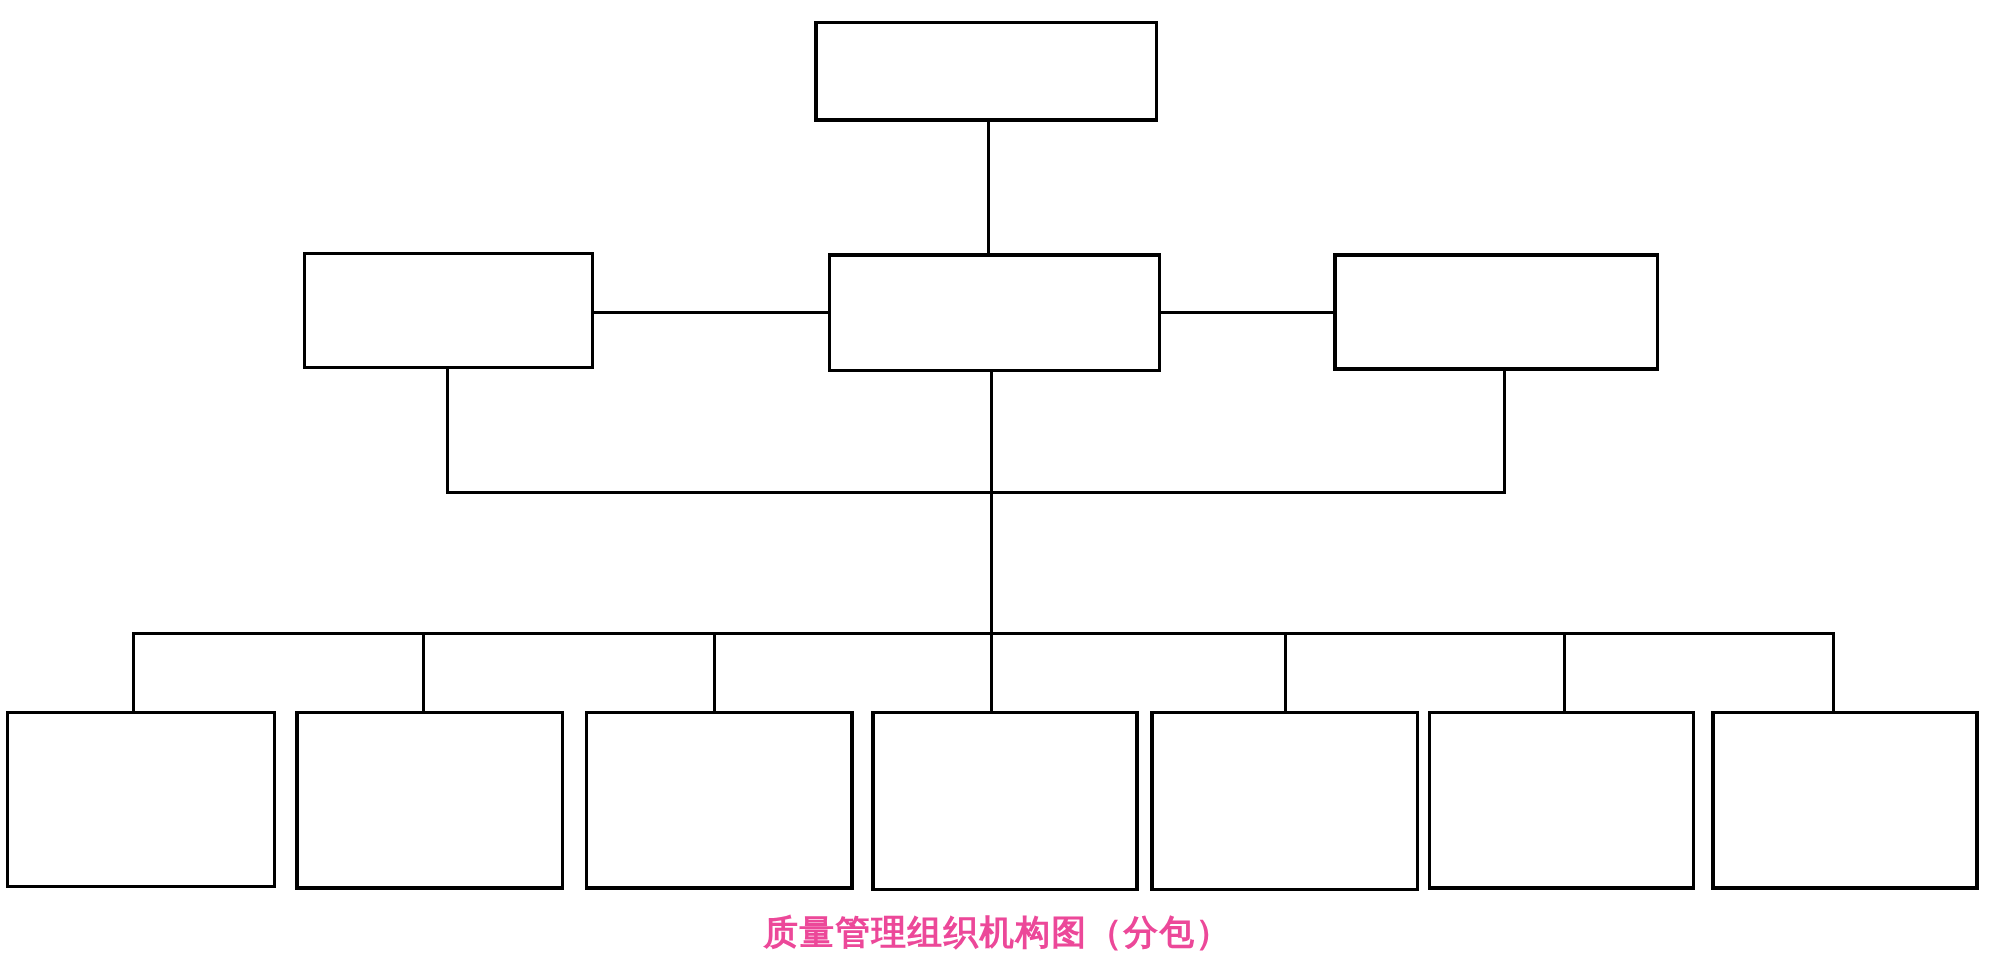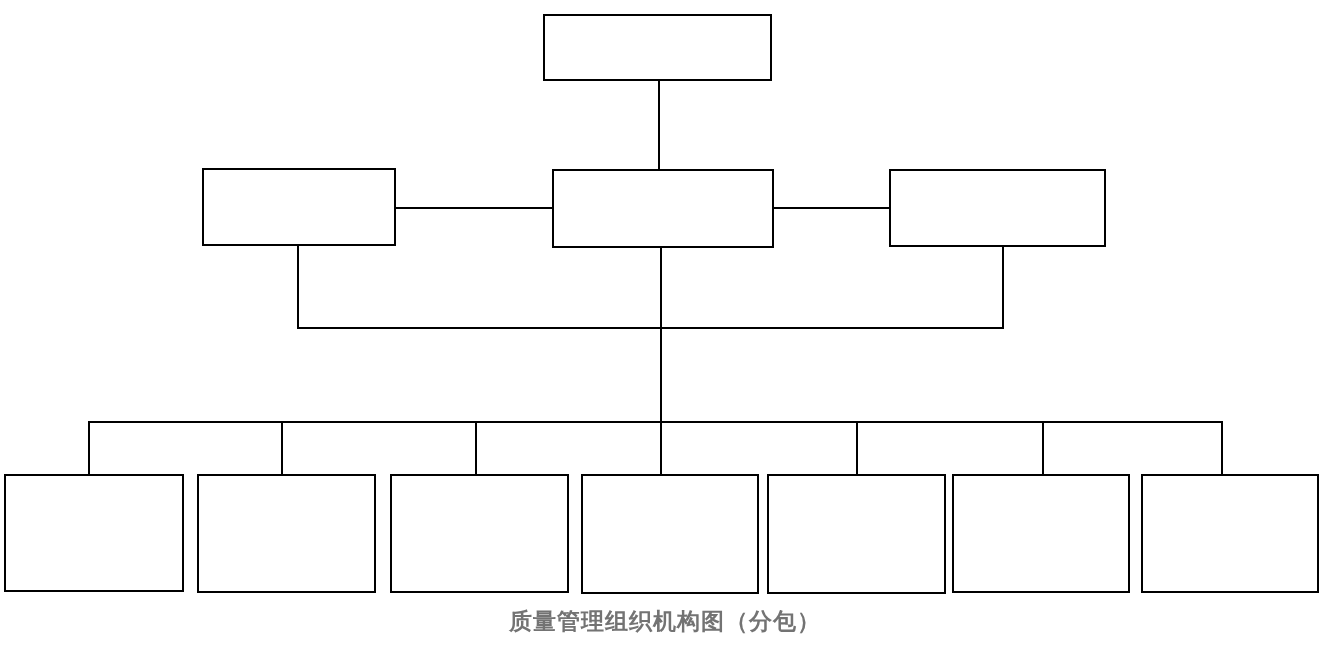--- a/index.html
+++ b/index.html
@@ -32,21 +32,21 @@
     stroke-width: 2px;
   }
   .caption {
     position: absolute;
     top: 606px;
     left: 0;
     width: 1330px;
     text-align: center;
     font-size: 23px;
     font-weight: bold;
-    color: #737373;
+    color: #ec4899;
     letter-spacing: 1px;
   }
 </style>
 </head>
 <body>
 
 <div class="page">
 
   <svg class="chart-svg" viewBox="0 0 1330 650" shape-rendering="crispEdges">
 

